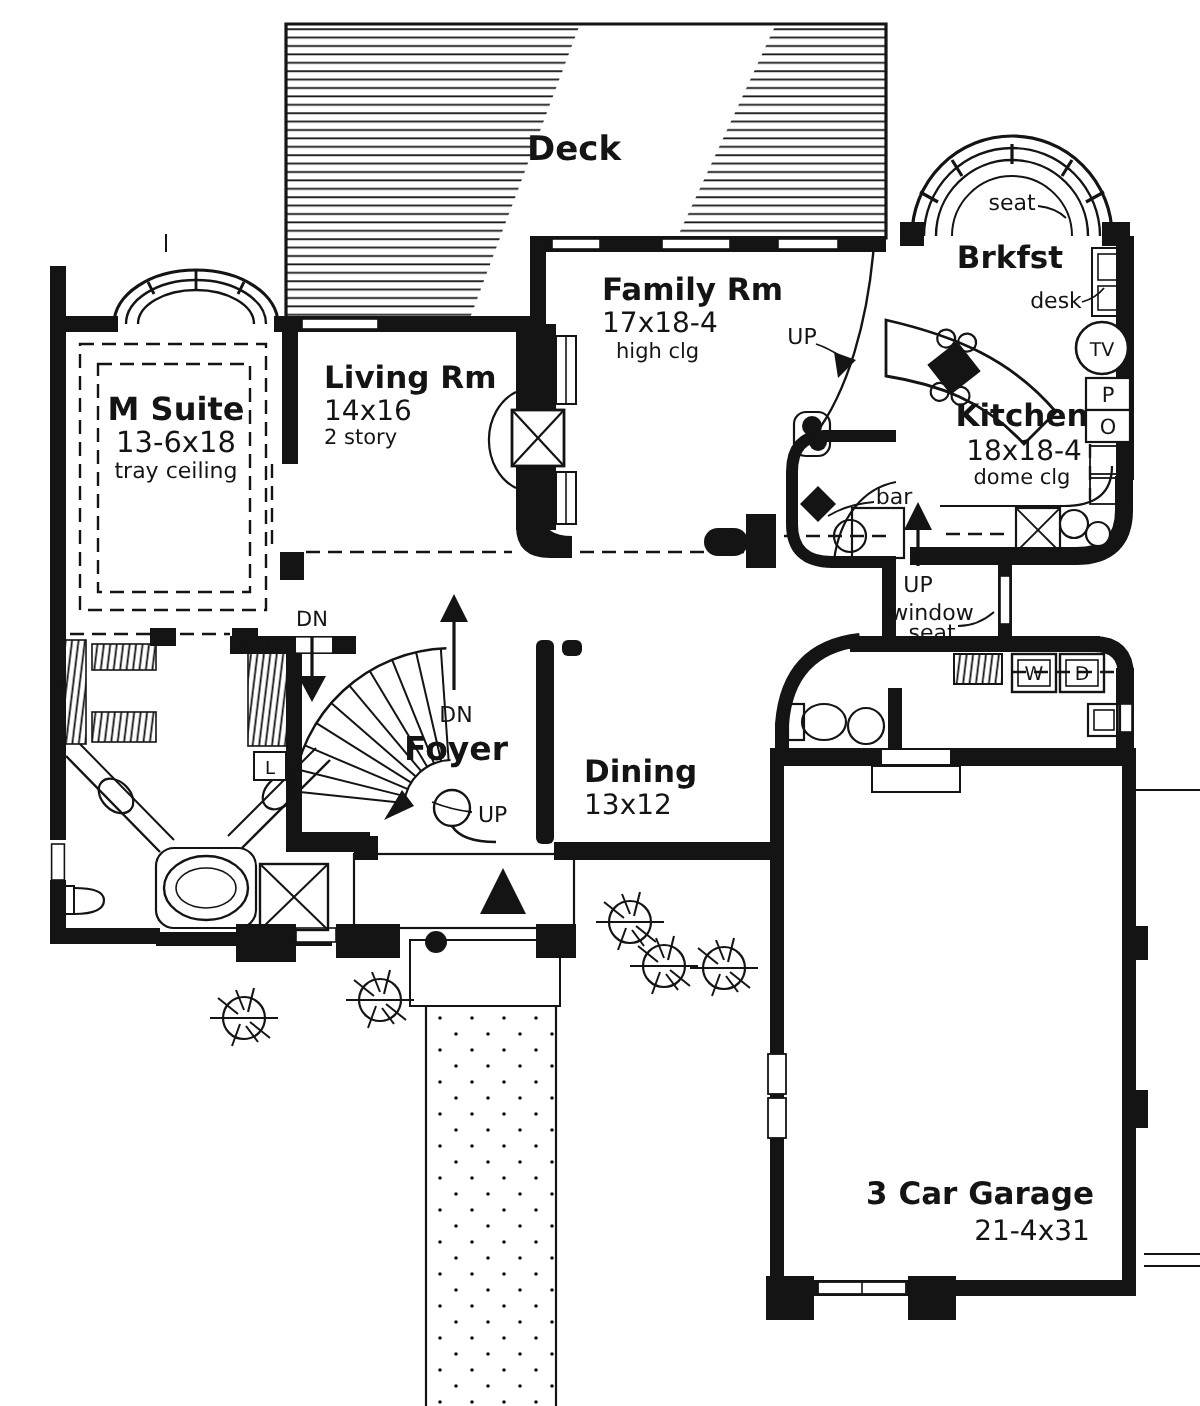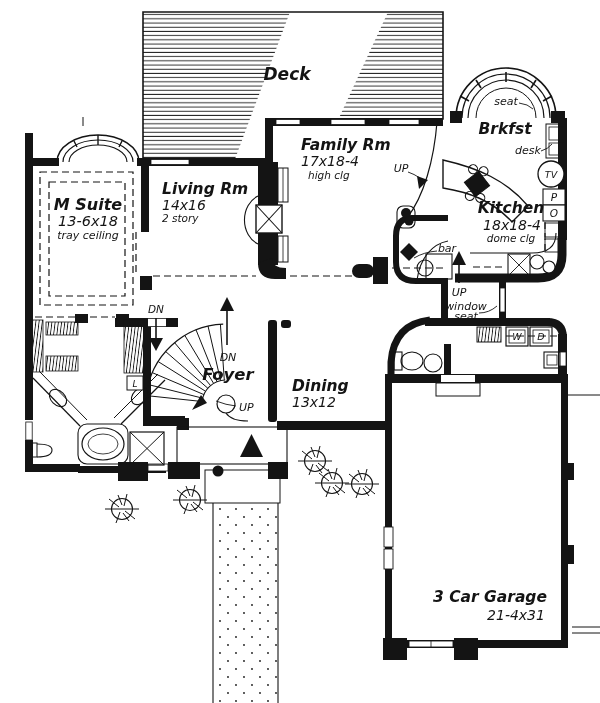--- a/index.html
+++ b/index.html
@@ -1,16 +1,16 @@
 <!DOCTYPE html>
 <html><head>
 <meta charset="utf-8">
 <style>
   html,body{margin:0;padding:0;background:#ffffff;}
-  .sheet{position:relative;width:600px;height:703px;background:#ffffff;overflow:hidden;font-style:italic;}
+  .sheet{position:relative;width:600px;height:703px;background:#ffffff;overflow:hidden;}
   svg{position:absolute;inset:0;}
   text{font-family:"DejaVu Sans",sans-serif;fill:#141414;}
   .rm{font-weight:bold;}
 </style>
 </head>
 <body>
 
 <div class="sheet">
 <svg viewBox="0 0 600 703" width="600" height="703">
   <defs>

